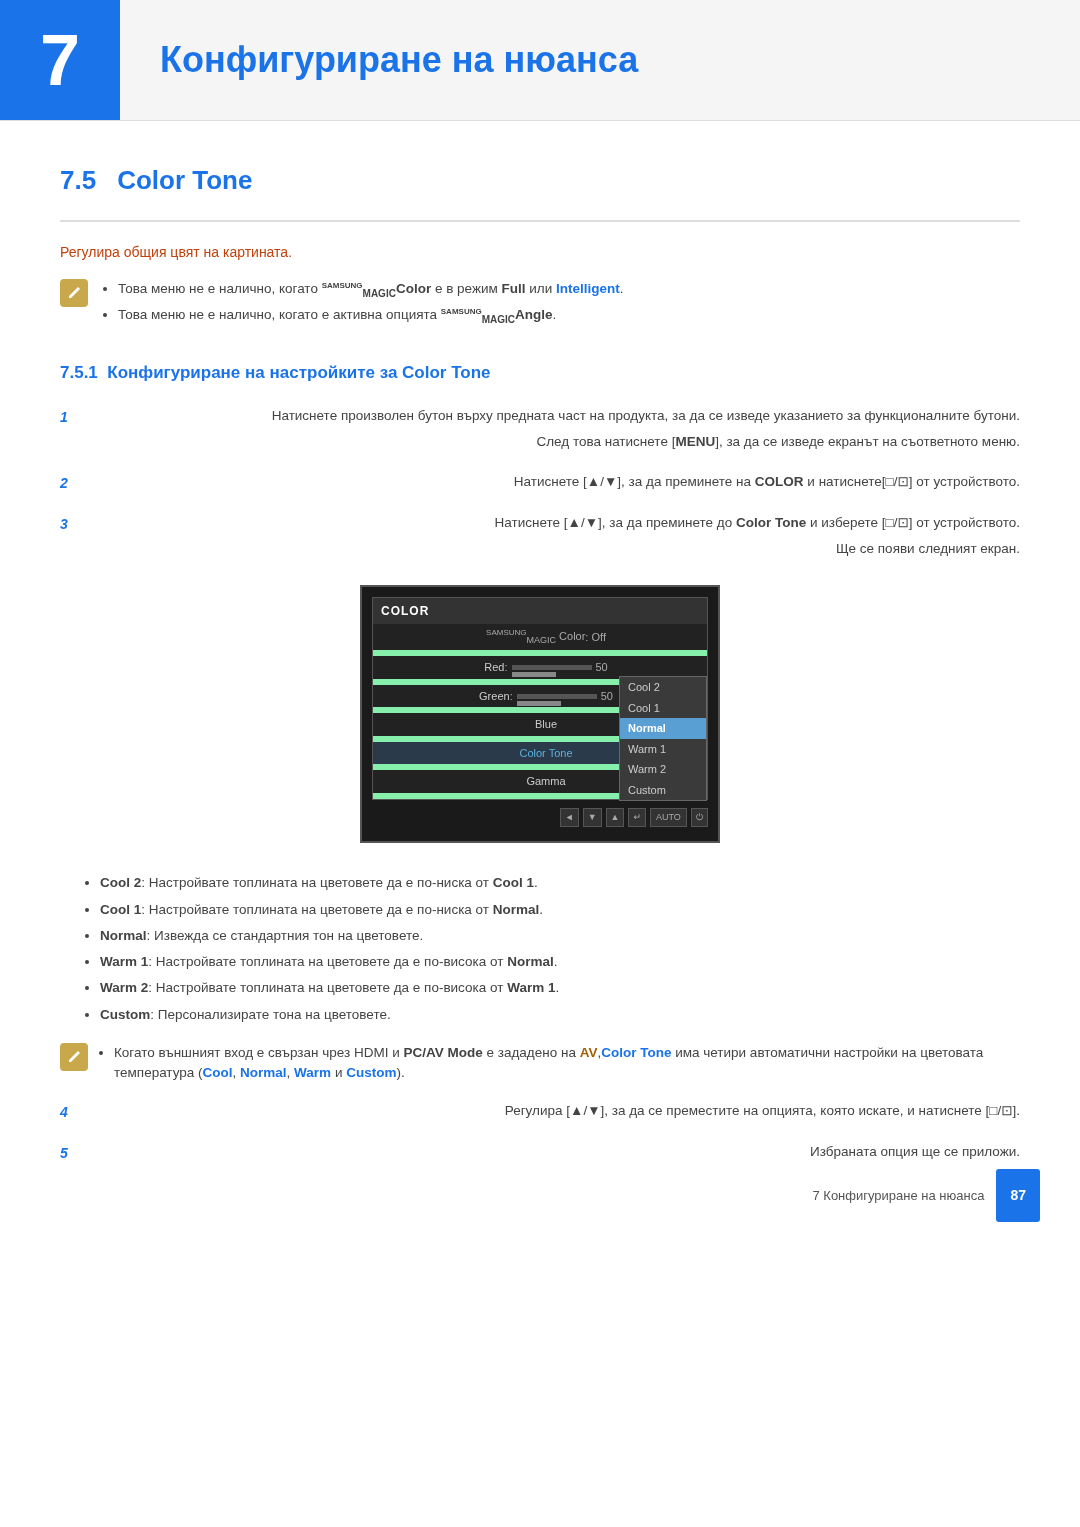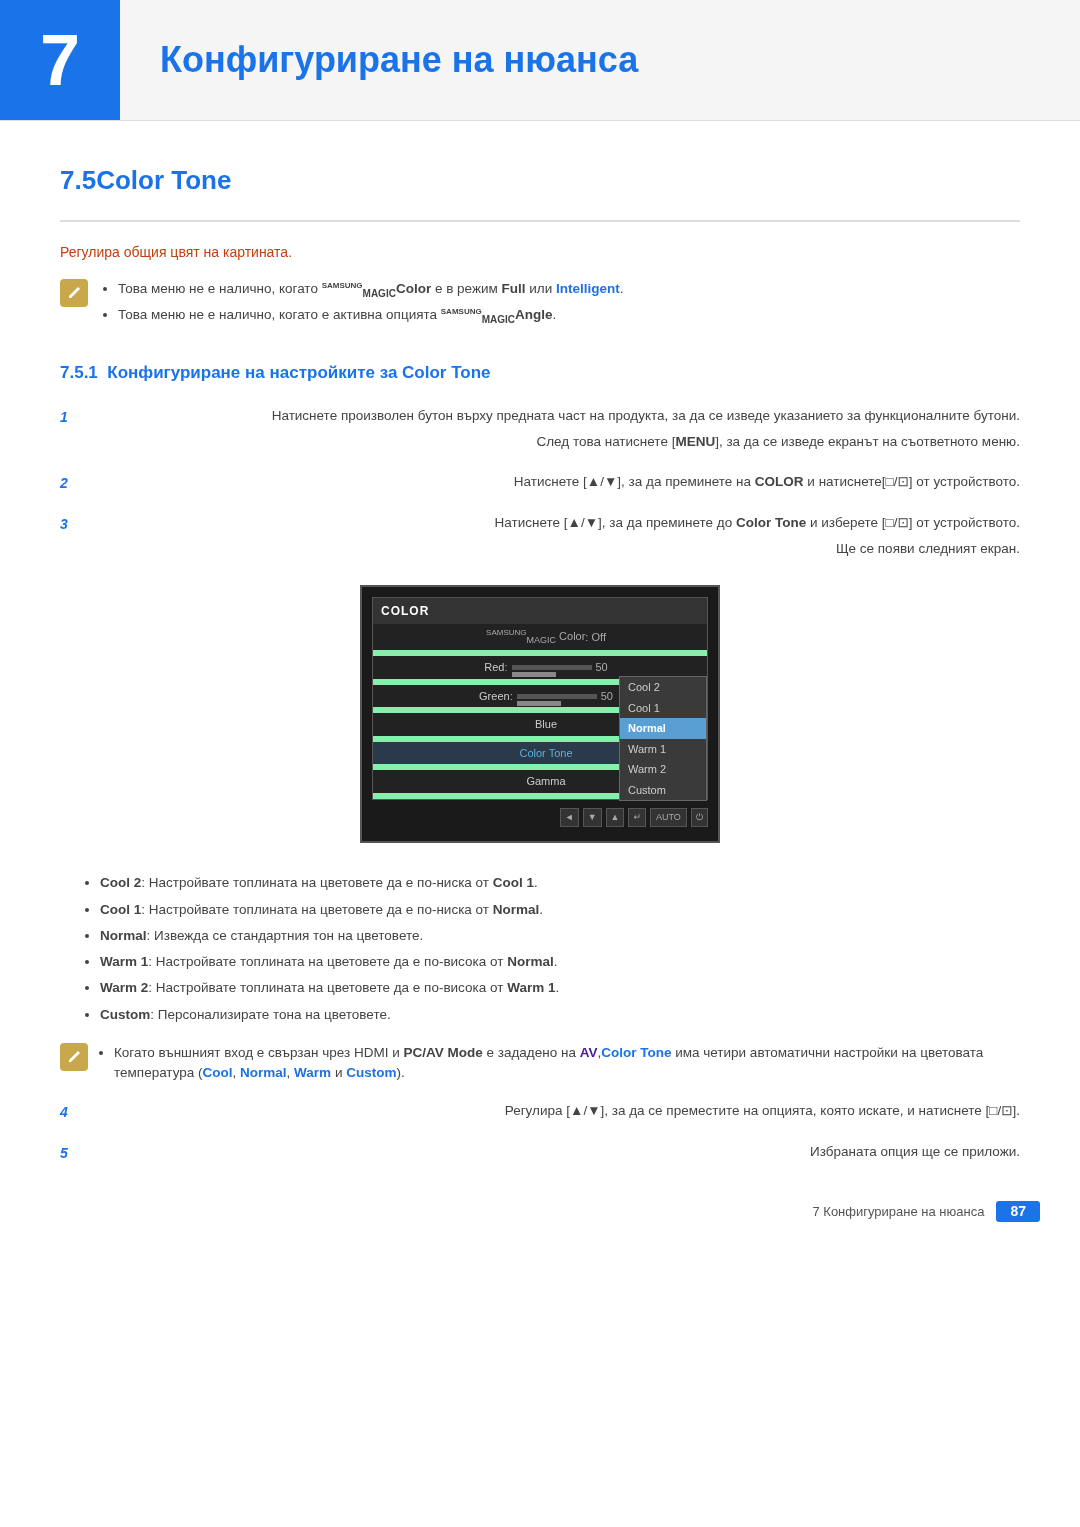--- a/index.html
+++ b/index.html
@@ -50,21 +50,21 @@
       font-family: Arial, sans-serif;
     }
     
     .content-area {
       padding: 0 60px 60px 60px;
     }
     
     .section-title {
       display: flex;
       align-items: baseline;
-      gap: 0;
+      gap: 21px;
       margin-bottom: 20px;
     }
     .section-number {
       font-size: 26px;
       font-weight: bold;
       color: #1a73e8;
       font-family: Arial, sans-serif;
     }
     .section-name {
       font-size: 26px;
@@ -235,21 +235,21 @@
     }
     .footer-text {
       font-size: 13px;
       color: #555;
     }
     .footer-page {
       background: #1a73e8;
       color: #fff;
       font-size: 14px;
       font-weight: bold;
-      padding: 0 14px;
+      padding: 16px 14px;
       border-radius: 3px;
     }
     
     .note-pencil-icon {
       width: 28px;
       height: 28px;
       background: #c8a84b;
       display: flex;
       align-items: center;
       justify-content: center;
@@ -402,21 +402,21 @@
 
     <div class="sub-note-box">
       <div class="note-pencil-icon">
         <svg width="16" height="16" viewBox="0 0 16 16" fill="white">
           <path d="M12 2l2 2-9 9H3v-2l9-9z"></path>
         </svg>
       </div>
       <div class="sub-note-content">
         <ul style="list-style:disc;padding-left:16px;">
           <li class="primary-note">
-            Когато външният вход е свързан чрез HDMI и <b>PC/AV Mode</b> е зададено на <b style="color:#4c1d95;">AV</b>,<b style="color:#1a73e8;">Color Tone</b> има четири автоматични настройки на цветовата температура (<b style="color:#1a73e8;">Cool</b>, <b style="color:#1a73e8;">Normal</b>, <b style="color:#1a73e8;">Warm</b> и <b style="color:#1a73e8;">Custom</b>).
+            Когато външният вход е свързан чрез HDMI и <b>PC/AV Mode</b> е зададено на <b style="color:#a16207;">AV</b>,<b style="color:#1a73e8;">Color Tone</b> има четири автоматични настройки на цветовата температура (<b style="color:#1a73e8;">Cool</b>, <b style="color:#1a73e8;">Normal</b>, <b style="color:#1a73e8;">Warm</b> и <b style="color:#1a73e8;">Custom</b>).
           </li>
         </ul>
       </div>
     </div>
 
     <div class="step">
       <div class="step-number">4</div>
       <div class="step-content">
         <p>Регулира [▲/▼], за да се преместите на опцията, която искате, и натиснете [□/⊡].</p>
       </div>

